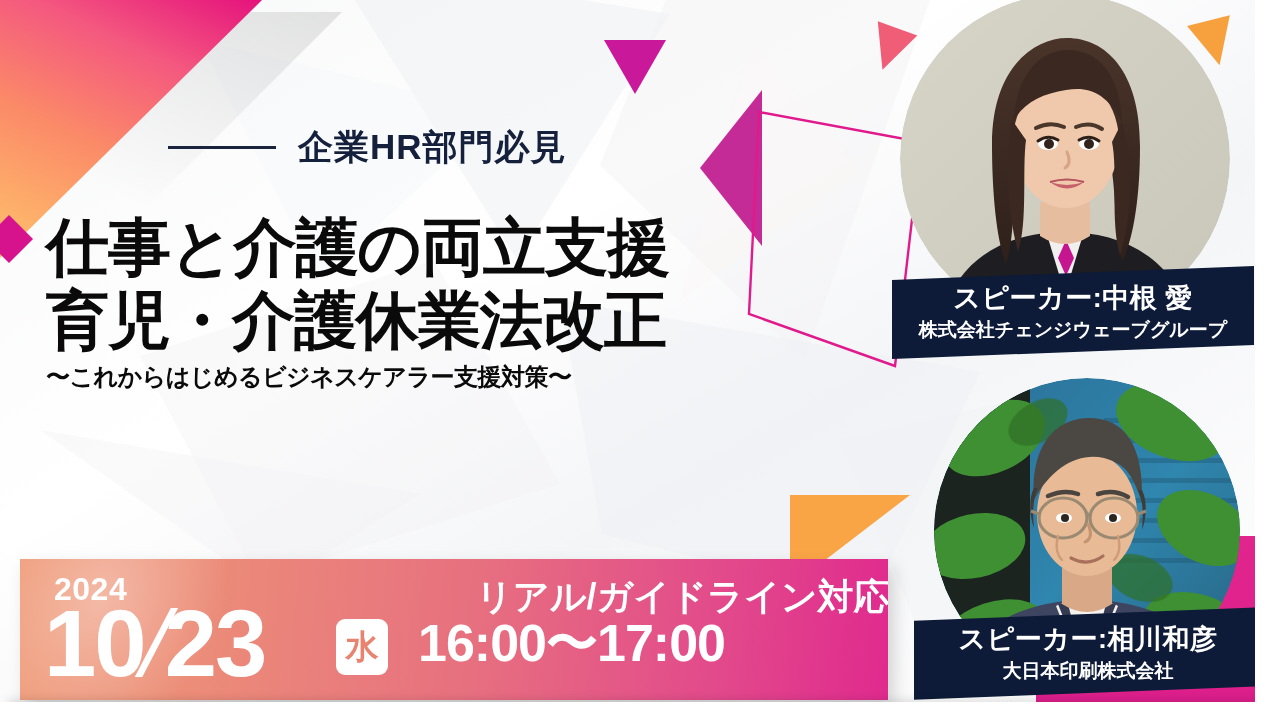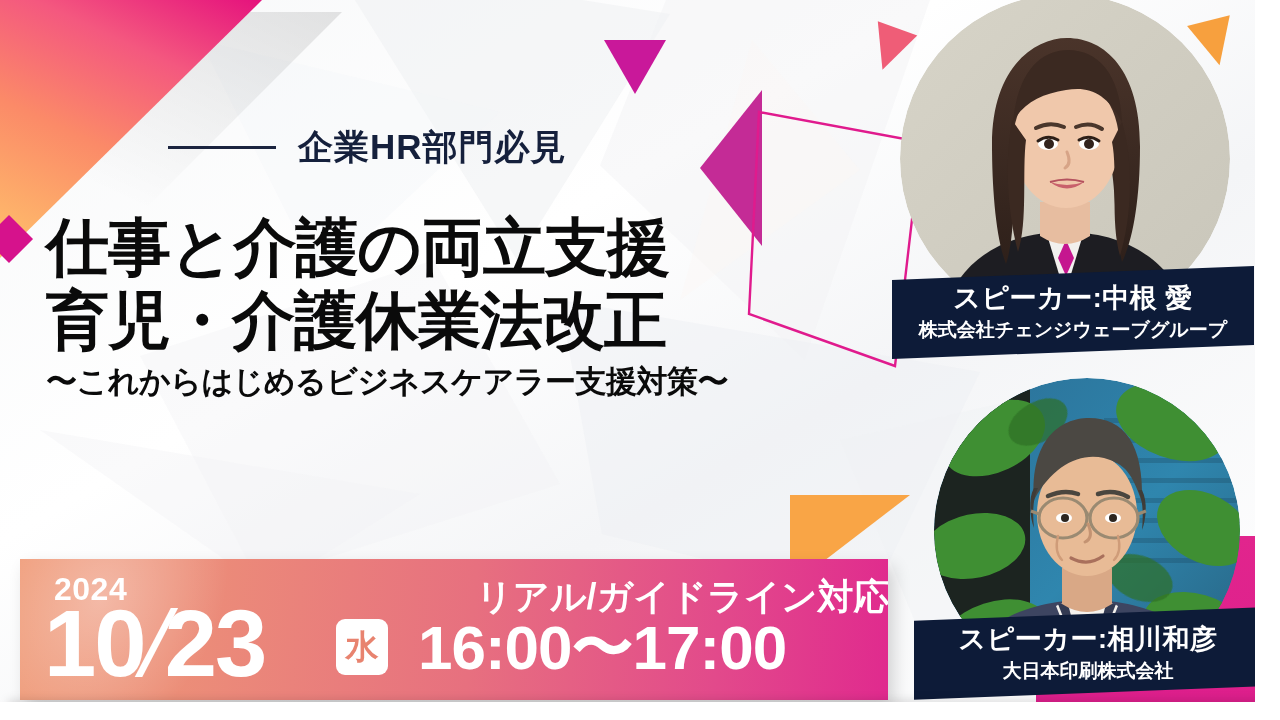--- a/index.html
+++ b/index.html
@@ -93,21 +93,21 @@
   .title-line {
     font-size: 63px;
     font-weight: 700;
     color: #0a0a0a;
     line-height: 1.16;
     letter-spacing: -1px;
     white-space: nowrap;
   }
   .subtitle-line {
     margin-top: 4px;
-    font-size: 31px;
+    font-size: 24px;
     font-weight: 700;
     color: #0a0a0a;
     letter-spacing: -0.5px;
     white-space: nowrap;
   }
 
   
   .date-bar {
     position: absolute;
     left: 20px; top: 559px;
@@ -167,21 +167,21 @@
     left: 456px; top: 14px;
     font-size: 36px;
     font-weight: 700;
     color: #ffffff;
     letter-spacing: 0px;
     white-space: nowrap;
   }
   .time-text {
     position: absolute;
     left: 398px; top: 58px;
-    font-size: 62px;
+    font-size: 52px;
     font-weight: 700;
     color: #ffffff;
     line-height: 1;
     letter-spacing: -1px;
     white-space: nowrap;
   }
 
   
   .speaker {
     position: absolute;

